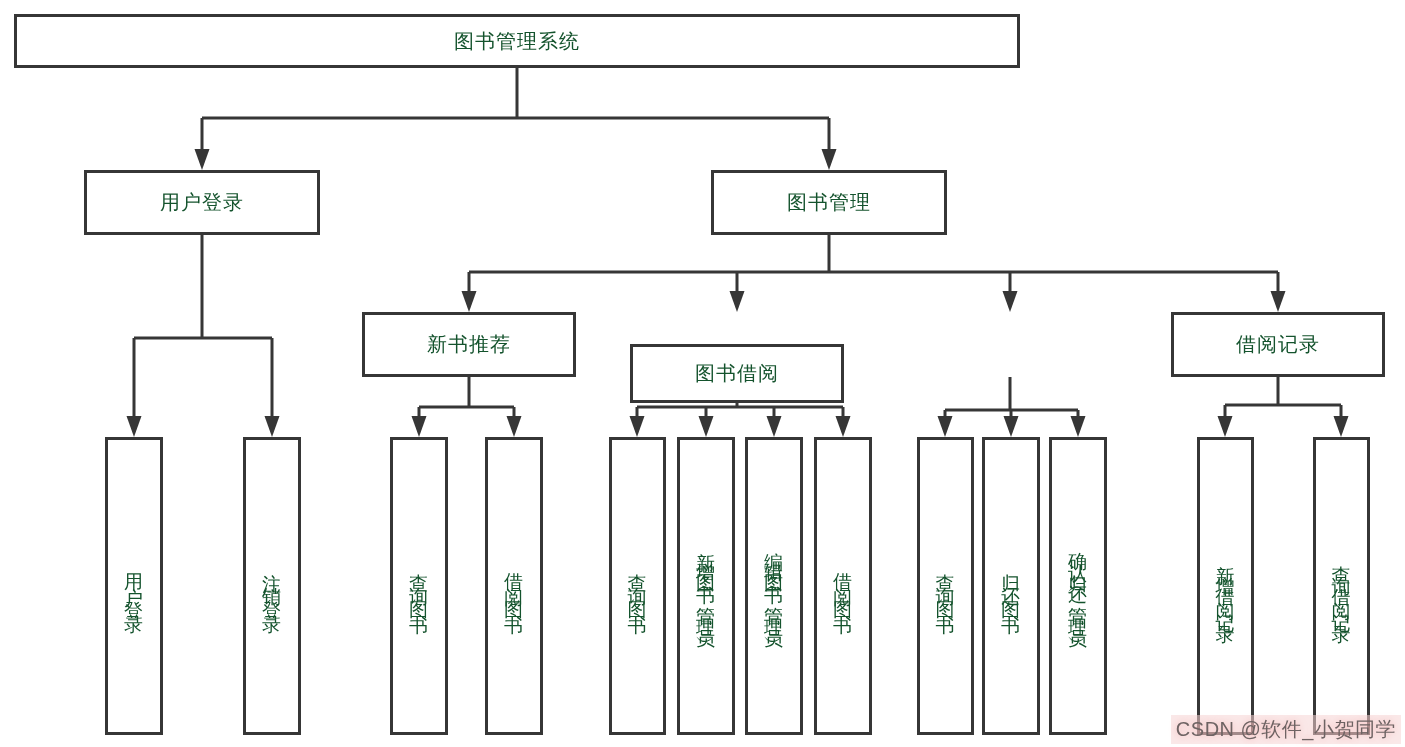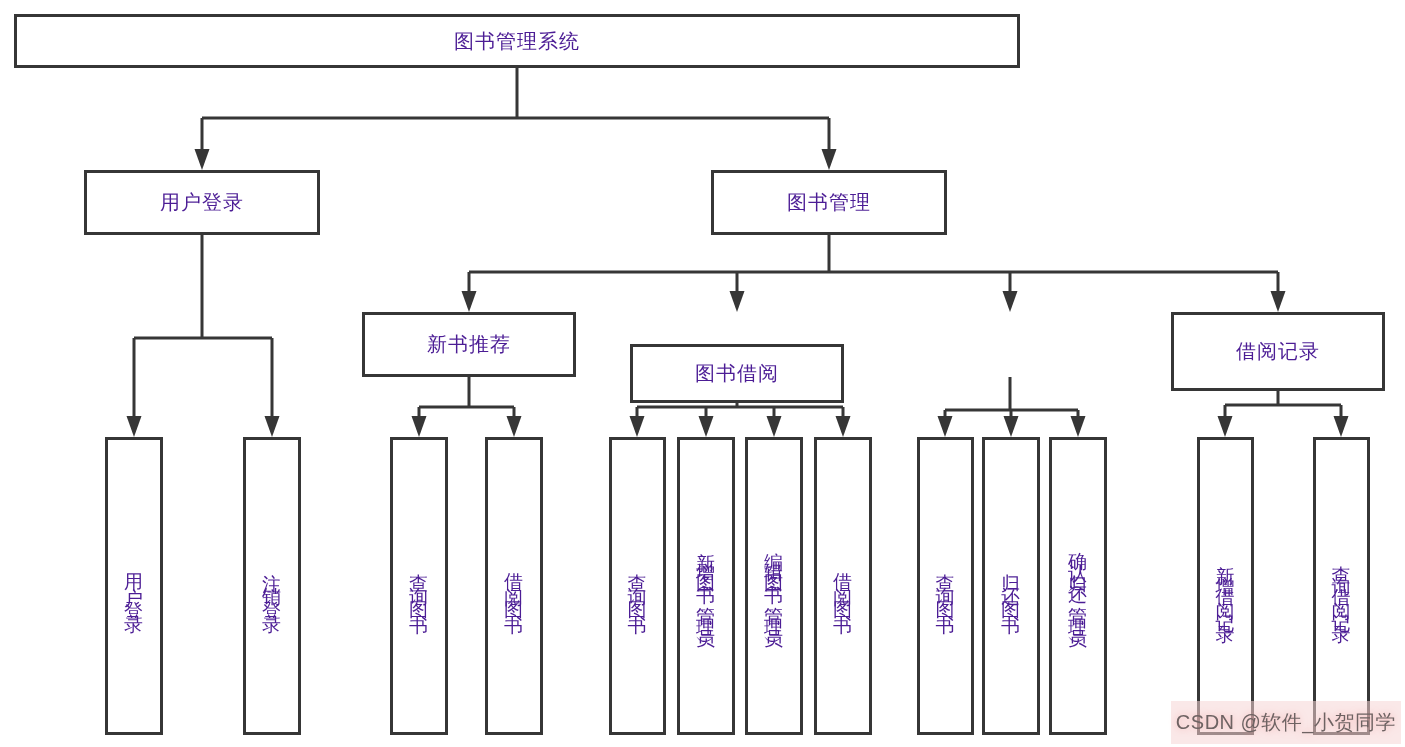--- a/index.html
+++ b/index.html
@@ -19,21 +19,21 @@
     pointer-events: none;
   }
   .box {
     position: absolute;
     box-sizing: border-box;
     border: 3px solid #363636;
     background: #ffffff;
     display: flex;
     align-items: center;
     justify-content: center;
-    color: #4c1d95;
+    color: #14532d;
   }
   .hlabel {
     font-size: 20px;
     letter-spacing: 1px;
     white-space: nowrap;
   }
   .leaf {
     top: 437px;
     height: 298px;
   }
@@ -48,21 +48,21 @@
   .ls-med   { letter-spacing: 12px; }
   .ls-long  { letter-spacing: 11px; }
 
   
   .b-root   { left: 14px;   top: 14px;  width: 1006px; height: 54px; }
   .b-login  { left: 84px;   top: 170px; width: 236px;  height: 65px; }
   .b-mgmt   { left: 711px;  top: 170px; width: 236px;  height: 65px; }
   .b-rec    { left: 362px;  top: 312px; width: 214px;  height: 65px; }
   .b-borrow { left: 630px;  top: 312px; width: 214px;  height: 59px; margin-top: 32px; }
   .b-cur    { left: 903px;  top: 312px; width: 214px;  height: 65px; }
-  .b-hist   { left: 1171px; top: 312px; width: 214px;  height: 79px; }
+  .b-hist   { left: 1171px; top: 312px; width: 214px;  height: 65px; }
 
   .g1l1 { left: 105px;  width: 58px; }
   .g1l2 { left: 243px;  width: 58px; }
   .g2l1 { left: 390px;  width: 58px; }
   .g2l2 { left: 485px;  width: 58px; }
   .g3l1 { left: 609px;  width: 57px; }
   .g3l2 { left: 677px;  width: 58px; }
   .g3l3 { left: 745px;  width: 58px; }
   .g3l4 { left: 814px;  width: 58px; }
   .g4l1 { left: 917px;  width: 57px; }
@@ -72,21 +72,21 @@
   .g5l2 { left: 1313px; width: 57px; }
 
   .watermark {
     position: absolute;
     right: 4px;
     bottom: 3px;
     font-size: 20px;
     letter-spacing: 0.5px;
     color: #6e6363;
     background: rgba(246, 214, 214, 0.55);
-    padding: 8px 5px;
+    padding: 1px 5px;
     text-shadow: 0 0 7px rgba(240, 130, 130, 0.55);
     white-space: nowrap;
     z-index: 5;
   }
 </style>
 </head>
 <body>
 
 <div class="canvas">
 

